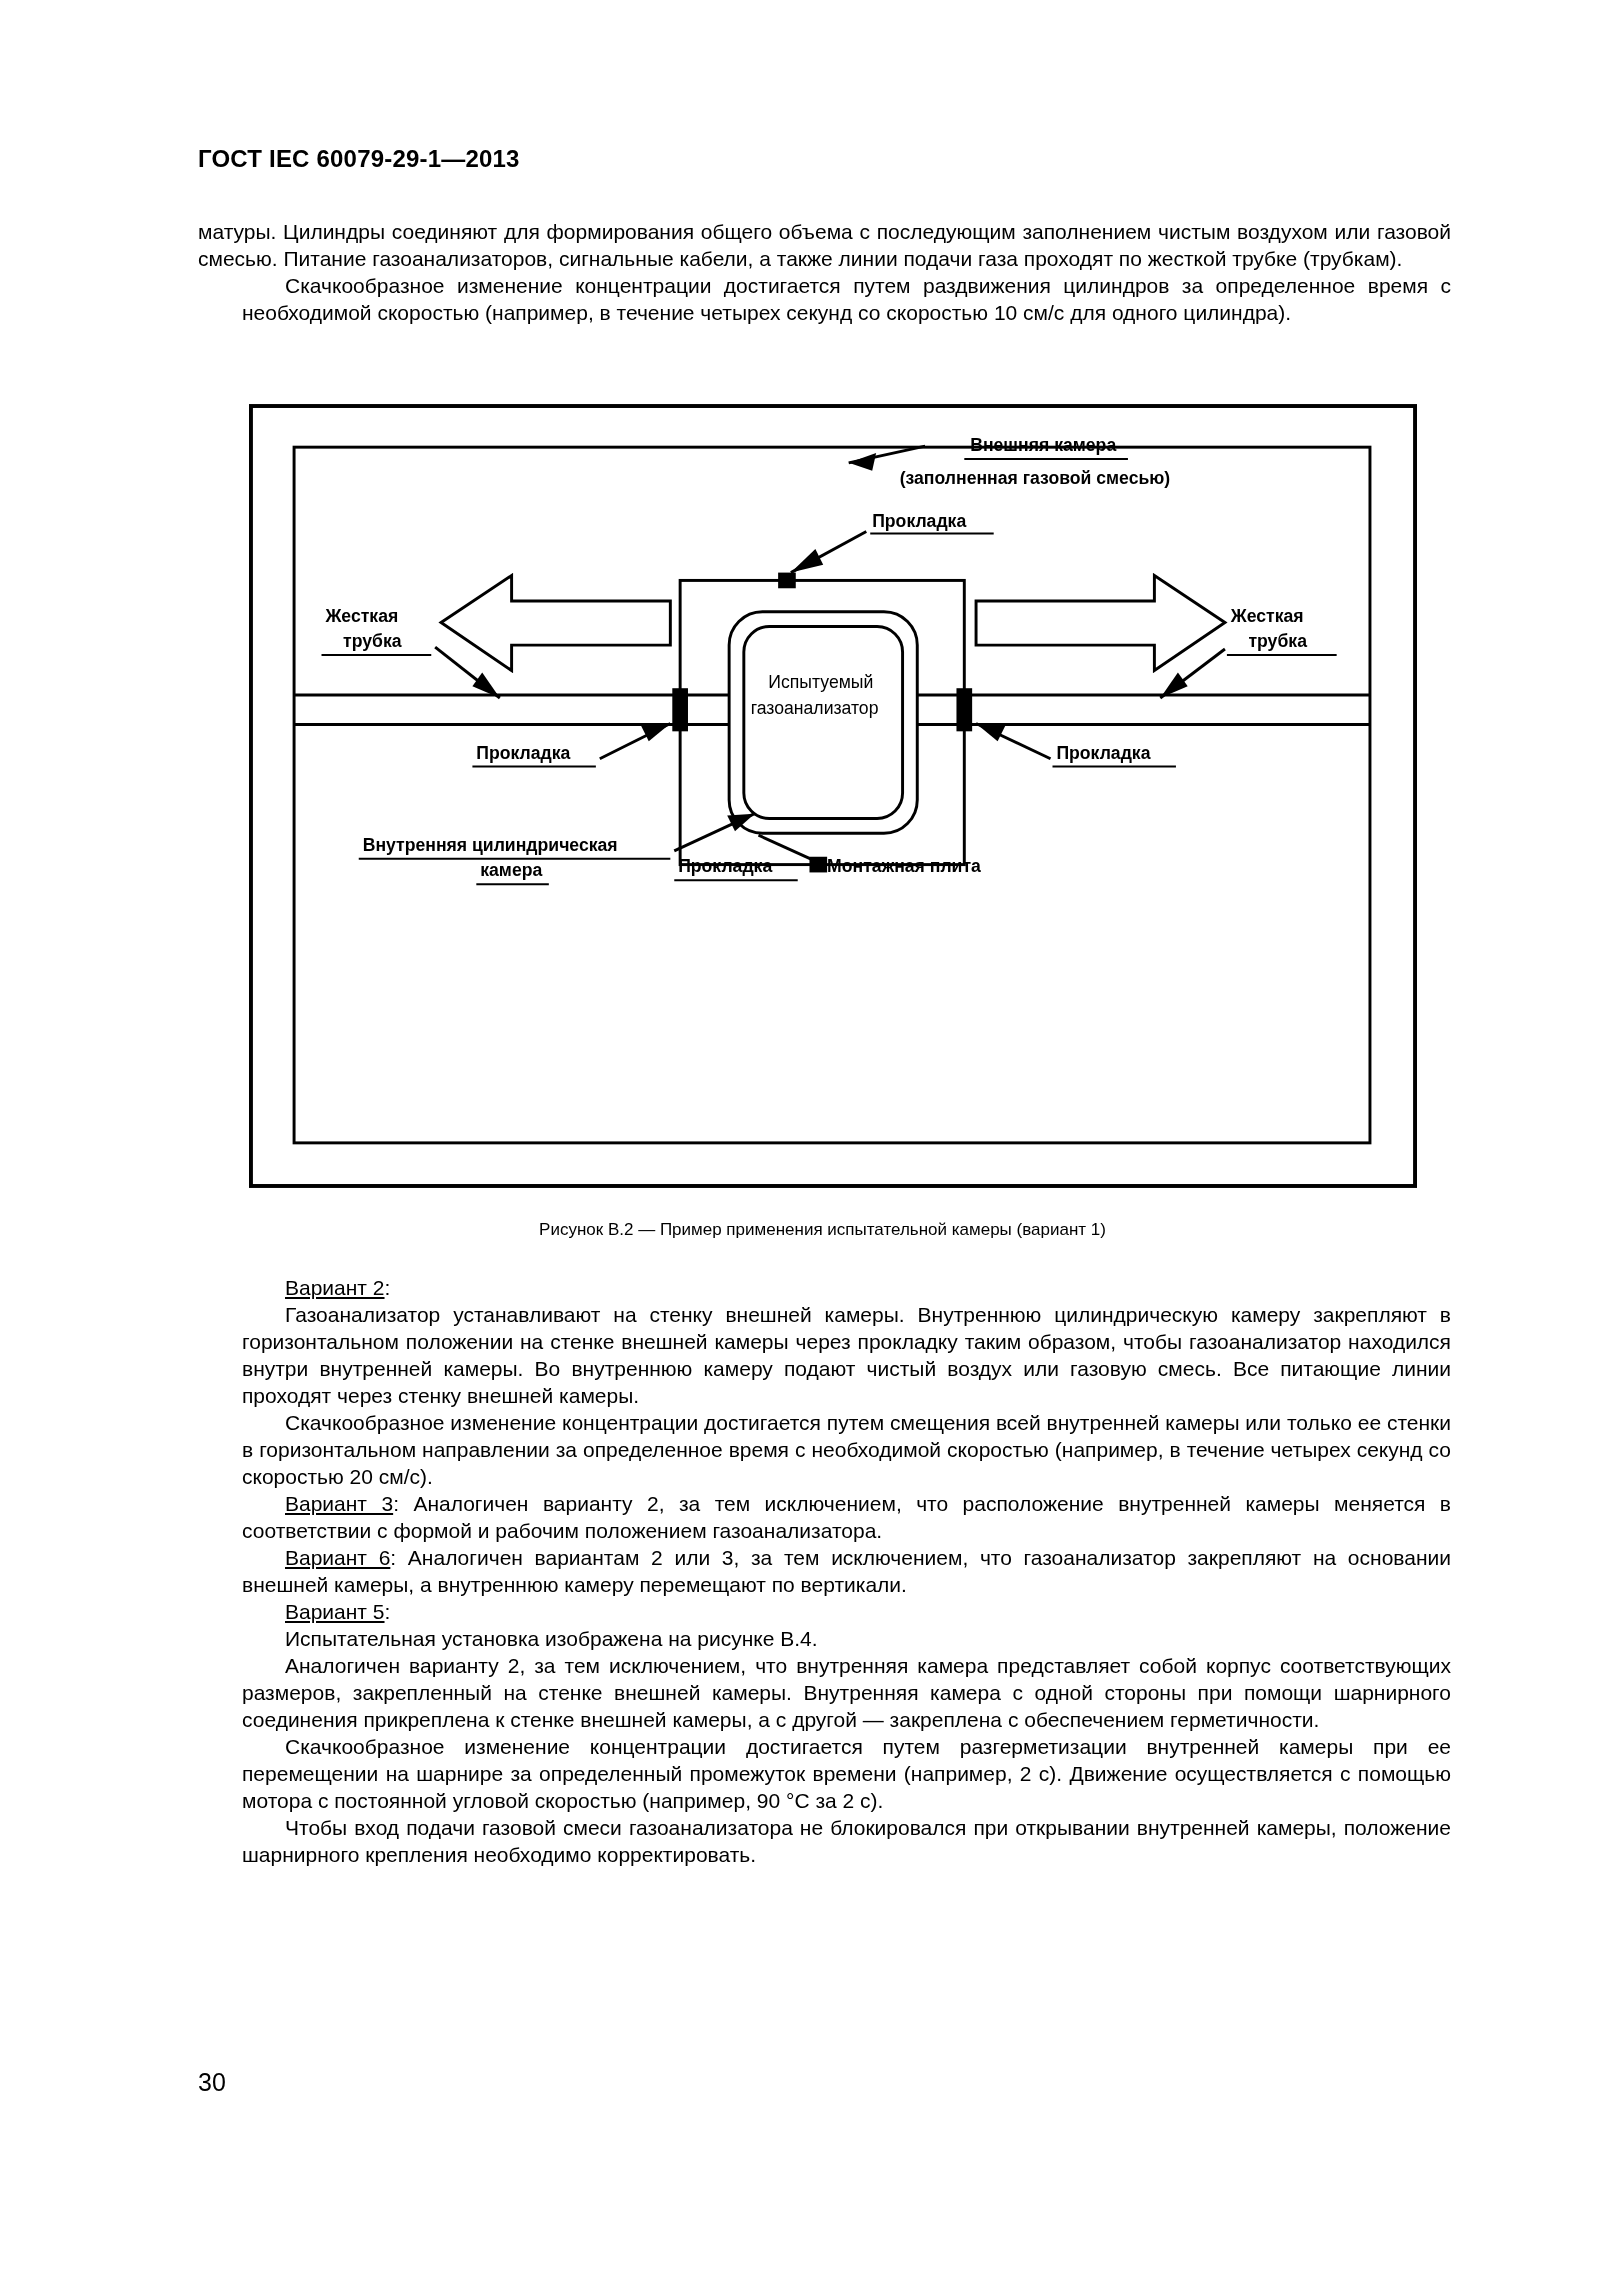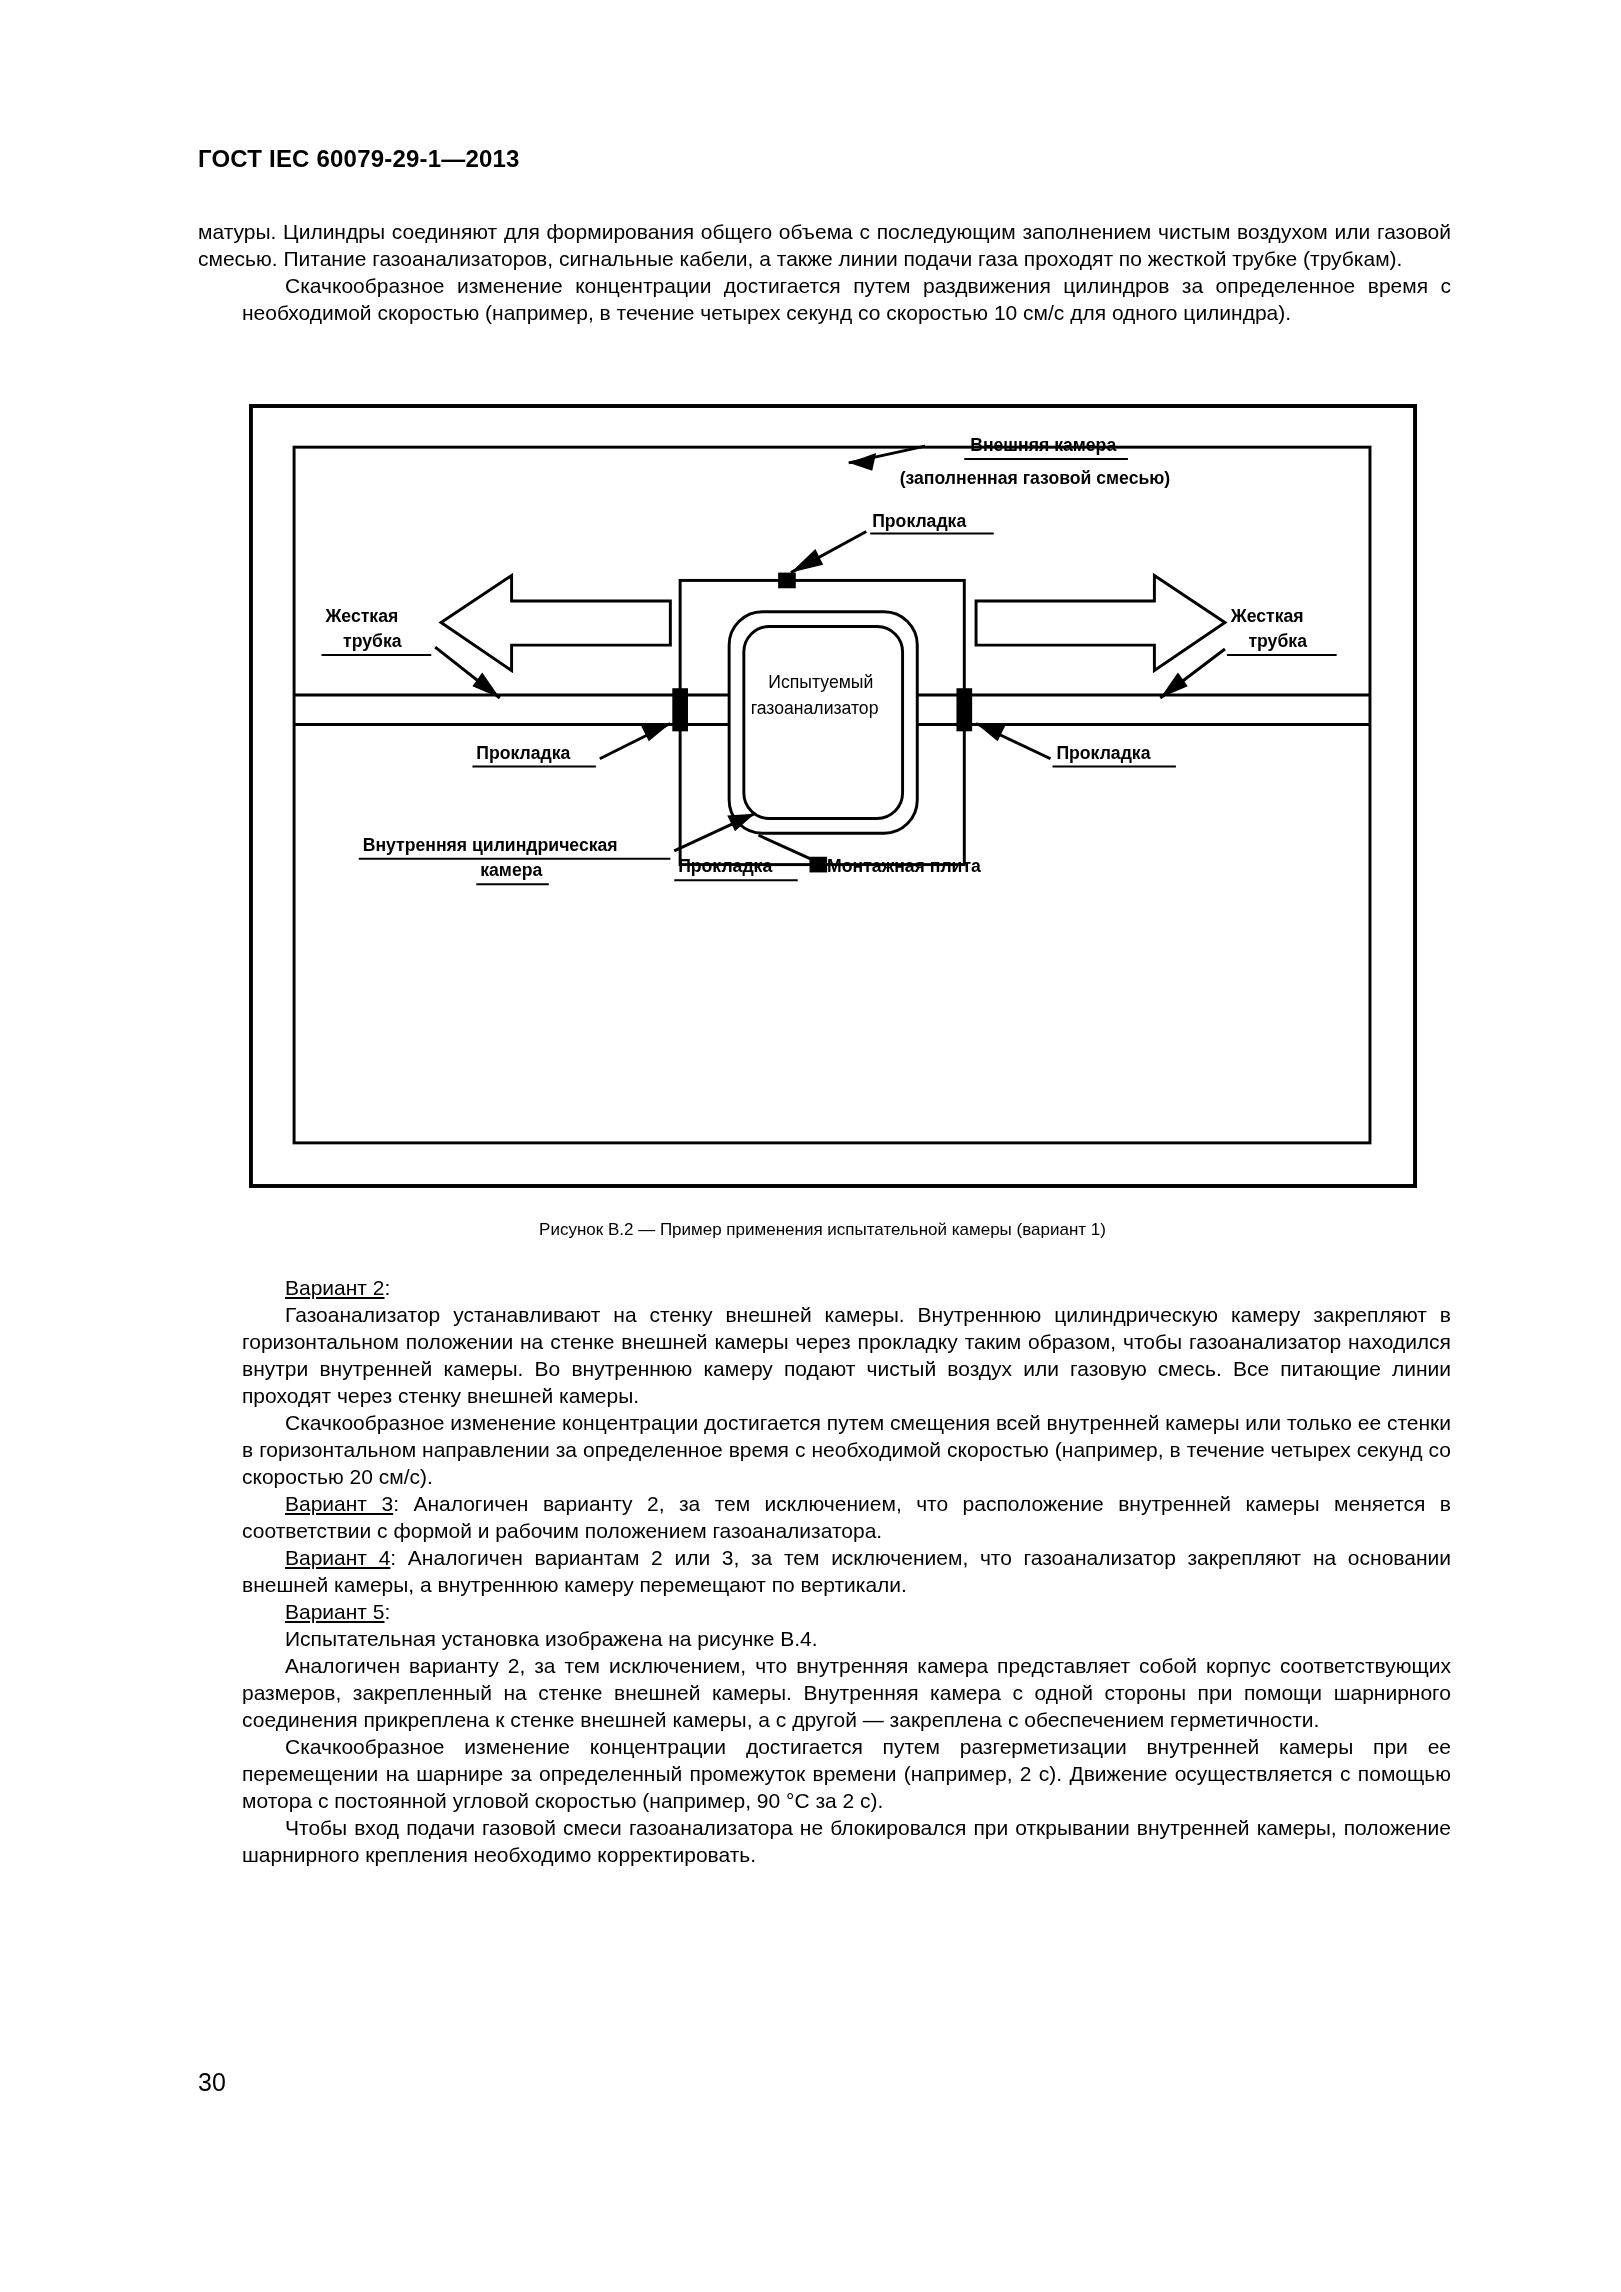--- a/index.html
+++ b/index.html
@@ -179,21 +179,21 @@
 
   <svg class="figure-overlay" width="0" height="0" style="position:absolute;left:-9801px;top:-9801px" aria-hidden="true"></svg>
 
   <div class="figure-caption">Рисунок В.2 — Пример применения испытательной камеры (вариант 1)</div>
 
   <div class="body-text" id="body-lower">
     <p class="para indent"><span class="u">Вариант 2</span><span>:</span></p>
     <p class="para indent">Газоанализатор устанавливают на стенку внешней камеры. Внутреннюю цилиндрическую камеру закрепляют в горизонтальном положении на стенке внешней камеры через прокладку таким образом, чтобы газоанализатор находился внутри внутренней камеры. Во внутреннюю камеру подают чистый воздух или газовую смесь. Все питающие линии проходят через стенку внешней камеры.</p>
     <p class="para indent">Скачкообразное изменение концентрации достигается путем смещения всей внутренней камеры или только ее стенки в горизонтальном направлении за определенное время с необходимой скоростью (например, в течение четырех секунд со скоростью 20 см/с).</p>
     <p class="para indent"><span class="u">Вариант 3</span><span>: Аналогичен варианту 2, за тем исключением, что расположение внутренней камеры меняется в соответствии с формой и  рабочим положением газоанализатора.</span></p>
-    <p class="para indent"><span class="u">Вариант 4</span><span>: Аналогичен вариантам 2 или 3, за тем исключением, что газоанализатор закрепляют на основании внешней камеры, а внутреннюю камеру перемещают по вертикали.</span></p>
+    <p class="para indent"><span class="u">Вариант 6</span><span>: Аналогичен вариантам 2 или 3, за тем исключением, что газоанализатор закрепляют на основании внешней камеры, а внутреннюю камеру перемещают по вертикали.</span></p>
     <p class="para indent"><span class="u">Вариант 5</span><span>:</span></p>
     <p class="para indent">Испытательная установка изображена на рисунке В.4.</p>
     <p class="para indent">Аналогичен варианту 2, за тем исключением, что внутренняя камера представляет собой корпус соответствующих размеров, закрепленный на стенке внешней камеры. Внутренняя камера с одной стороны при помощи шарнирного соединения прикреплена к стенке внешней камеры, а с другой — закреплена с обеспечением герметичности.</p>
     <p class="para indent">Скачкообразное изменение концентрации достигается путем разгерметизации внутренней камеры при ее перемещении на шарнире за определенный промежуток времени (например, 2 с). Движение осуществляется с помощью мотора с постоянной угловой скоростью (например, 90 °С за 2 с).</p>
     <p class="para indent">Чтобы вход подачи газовой смеси газоанализатора не блокировался при открывании внутренней камеры, положение шарнирного крепления необходимо корректировать.</p>
   </div>
 
   <div class="page-number">30</div>
 
 </div>

